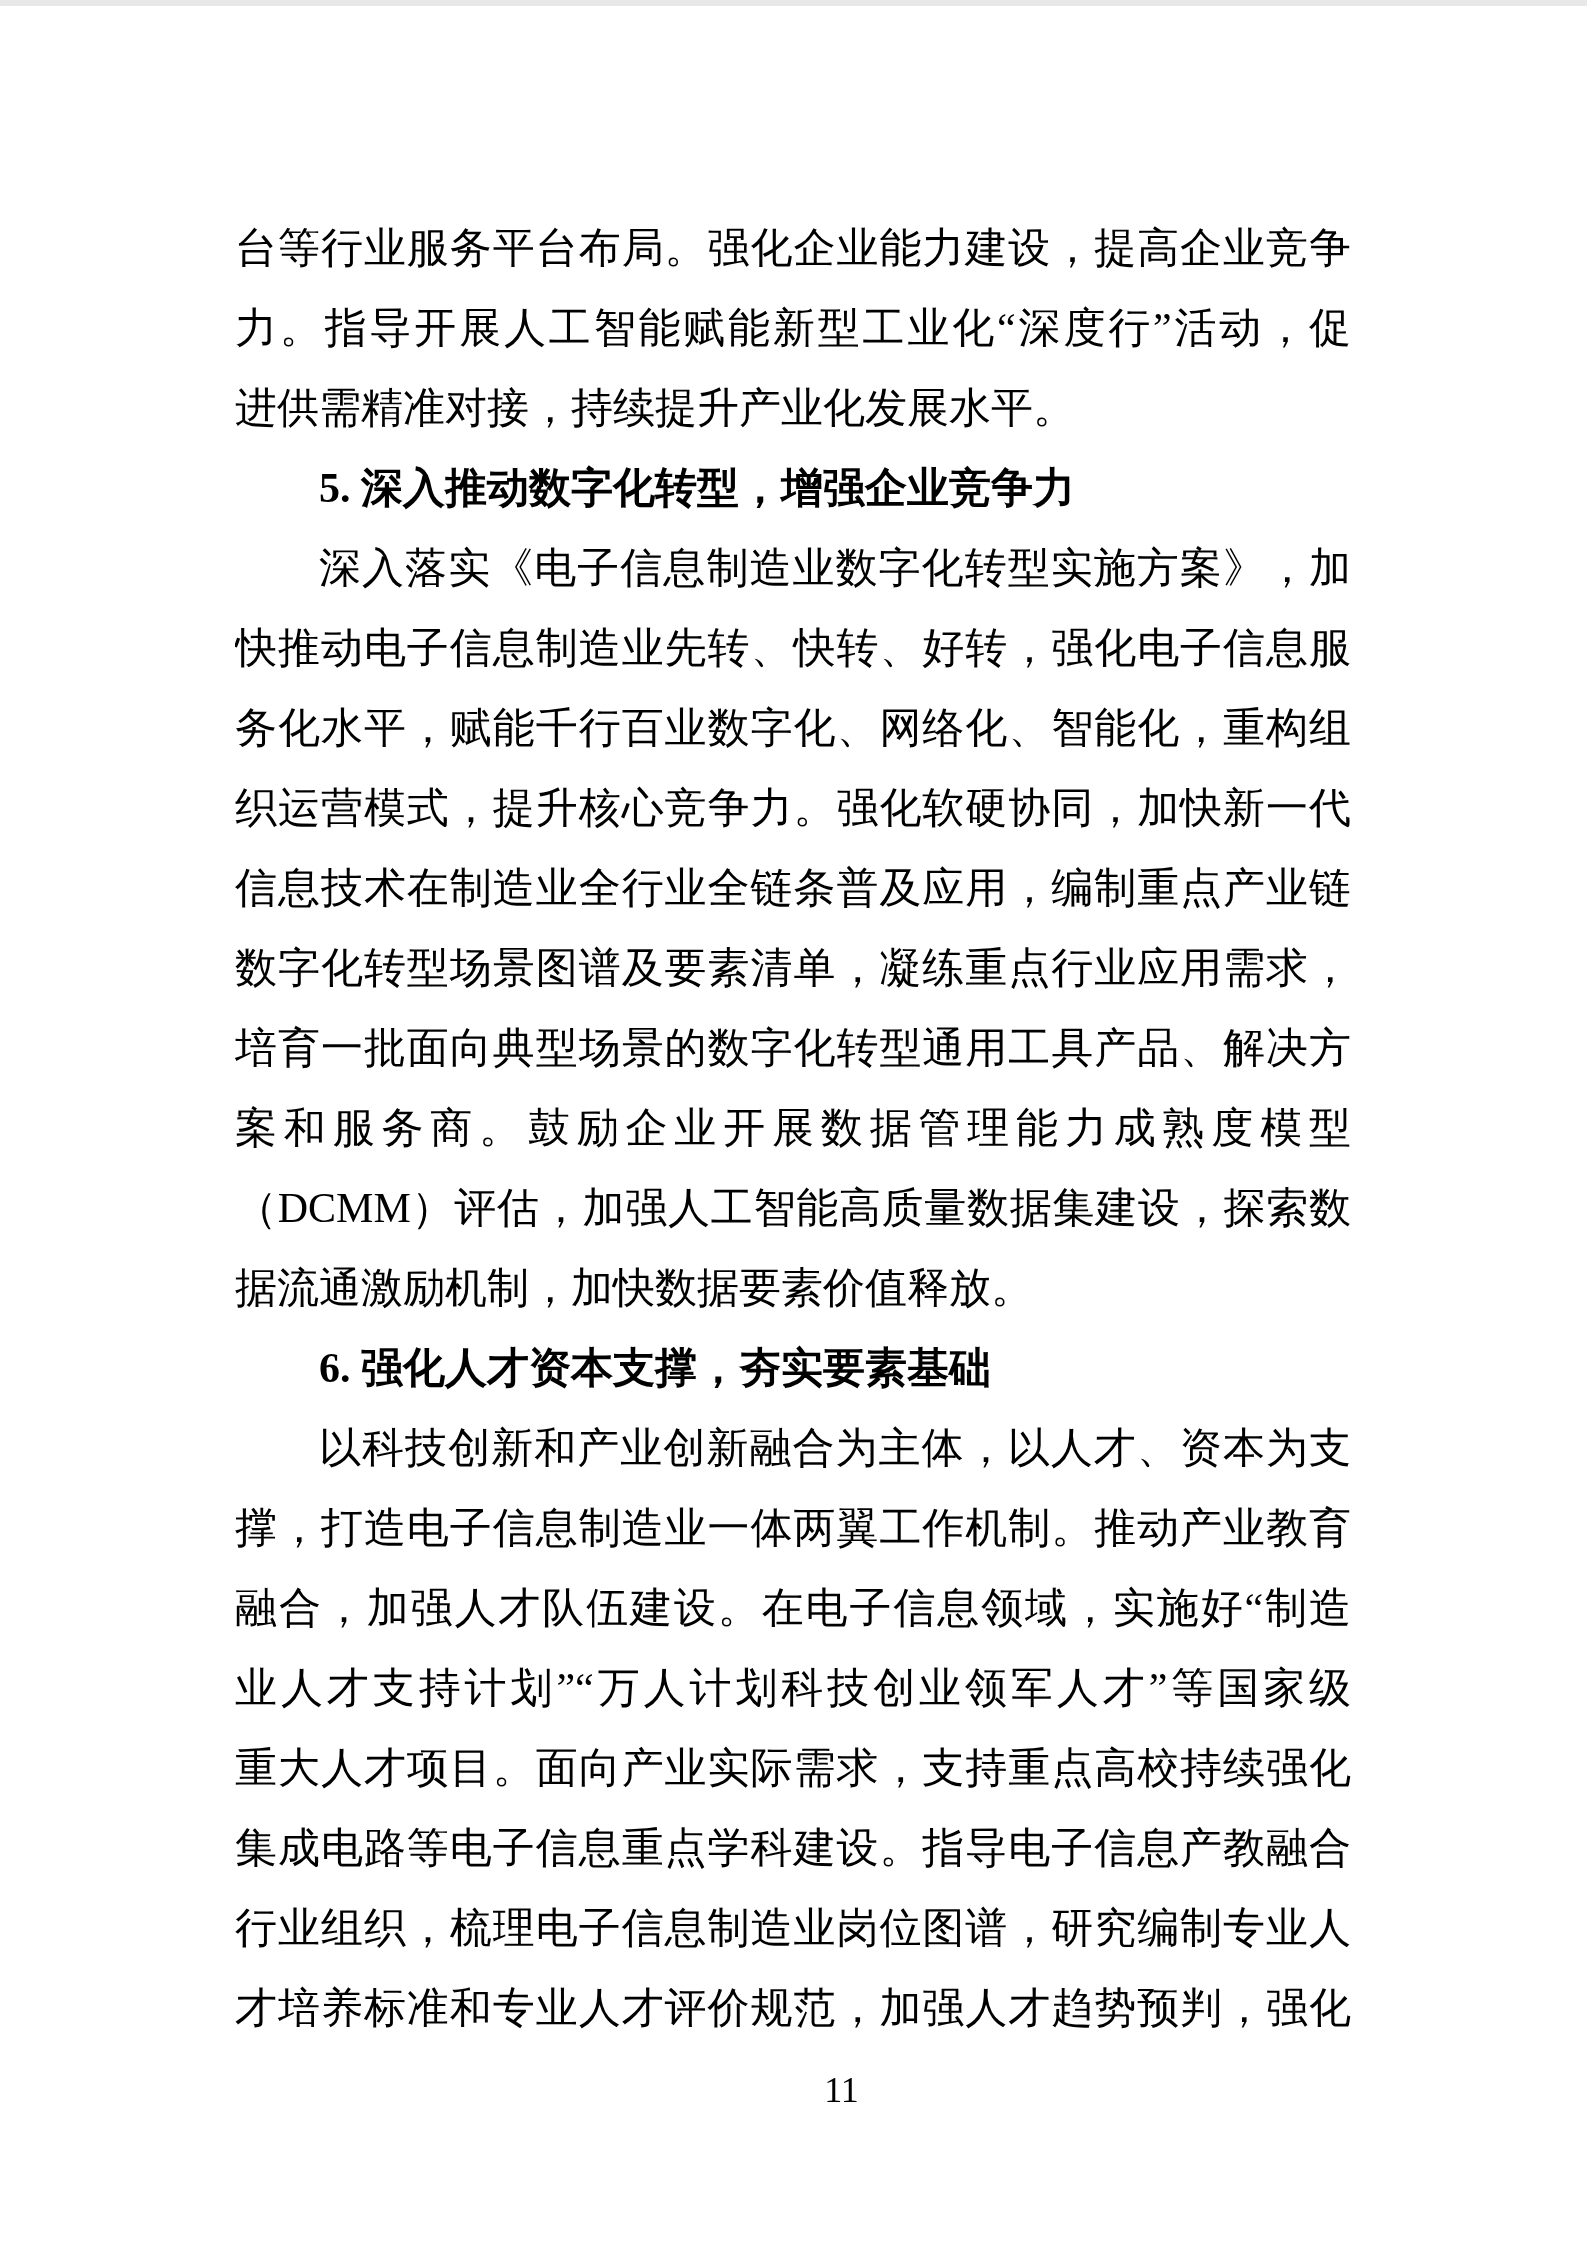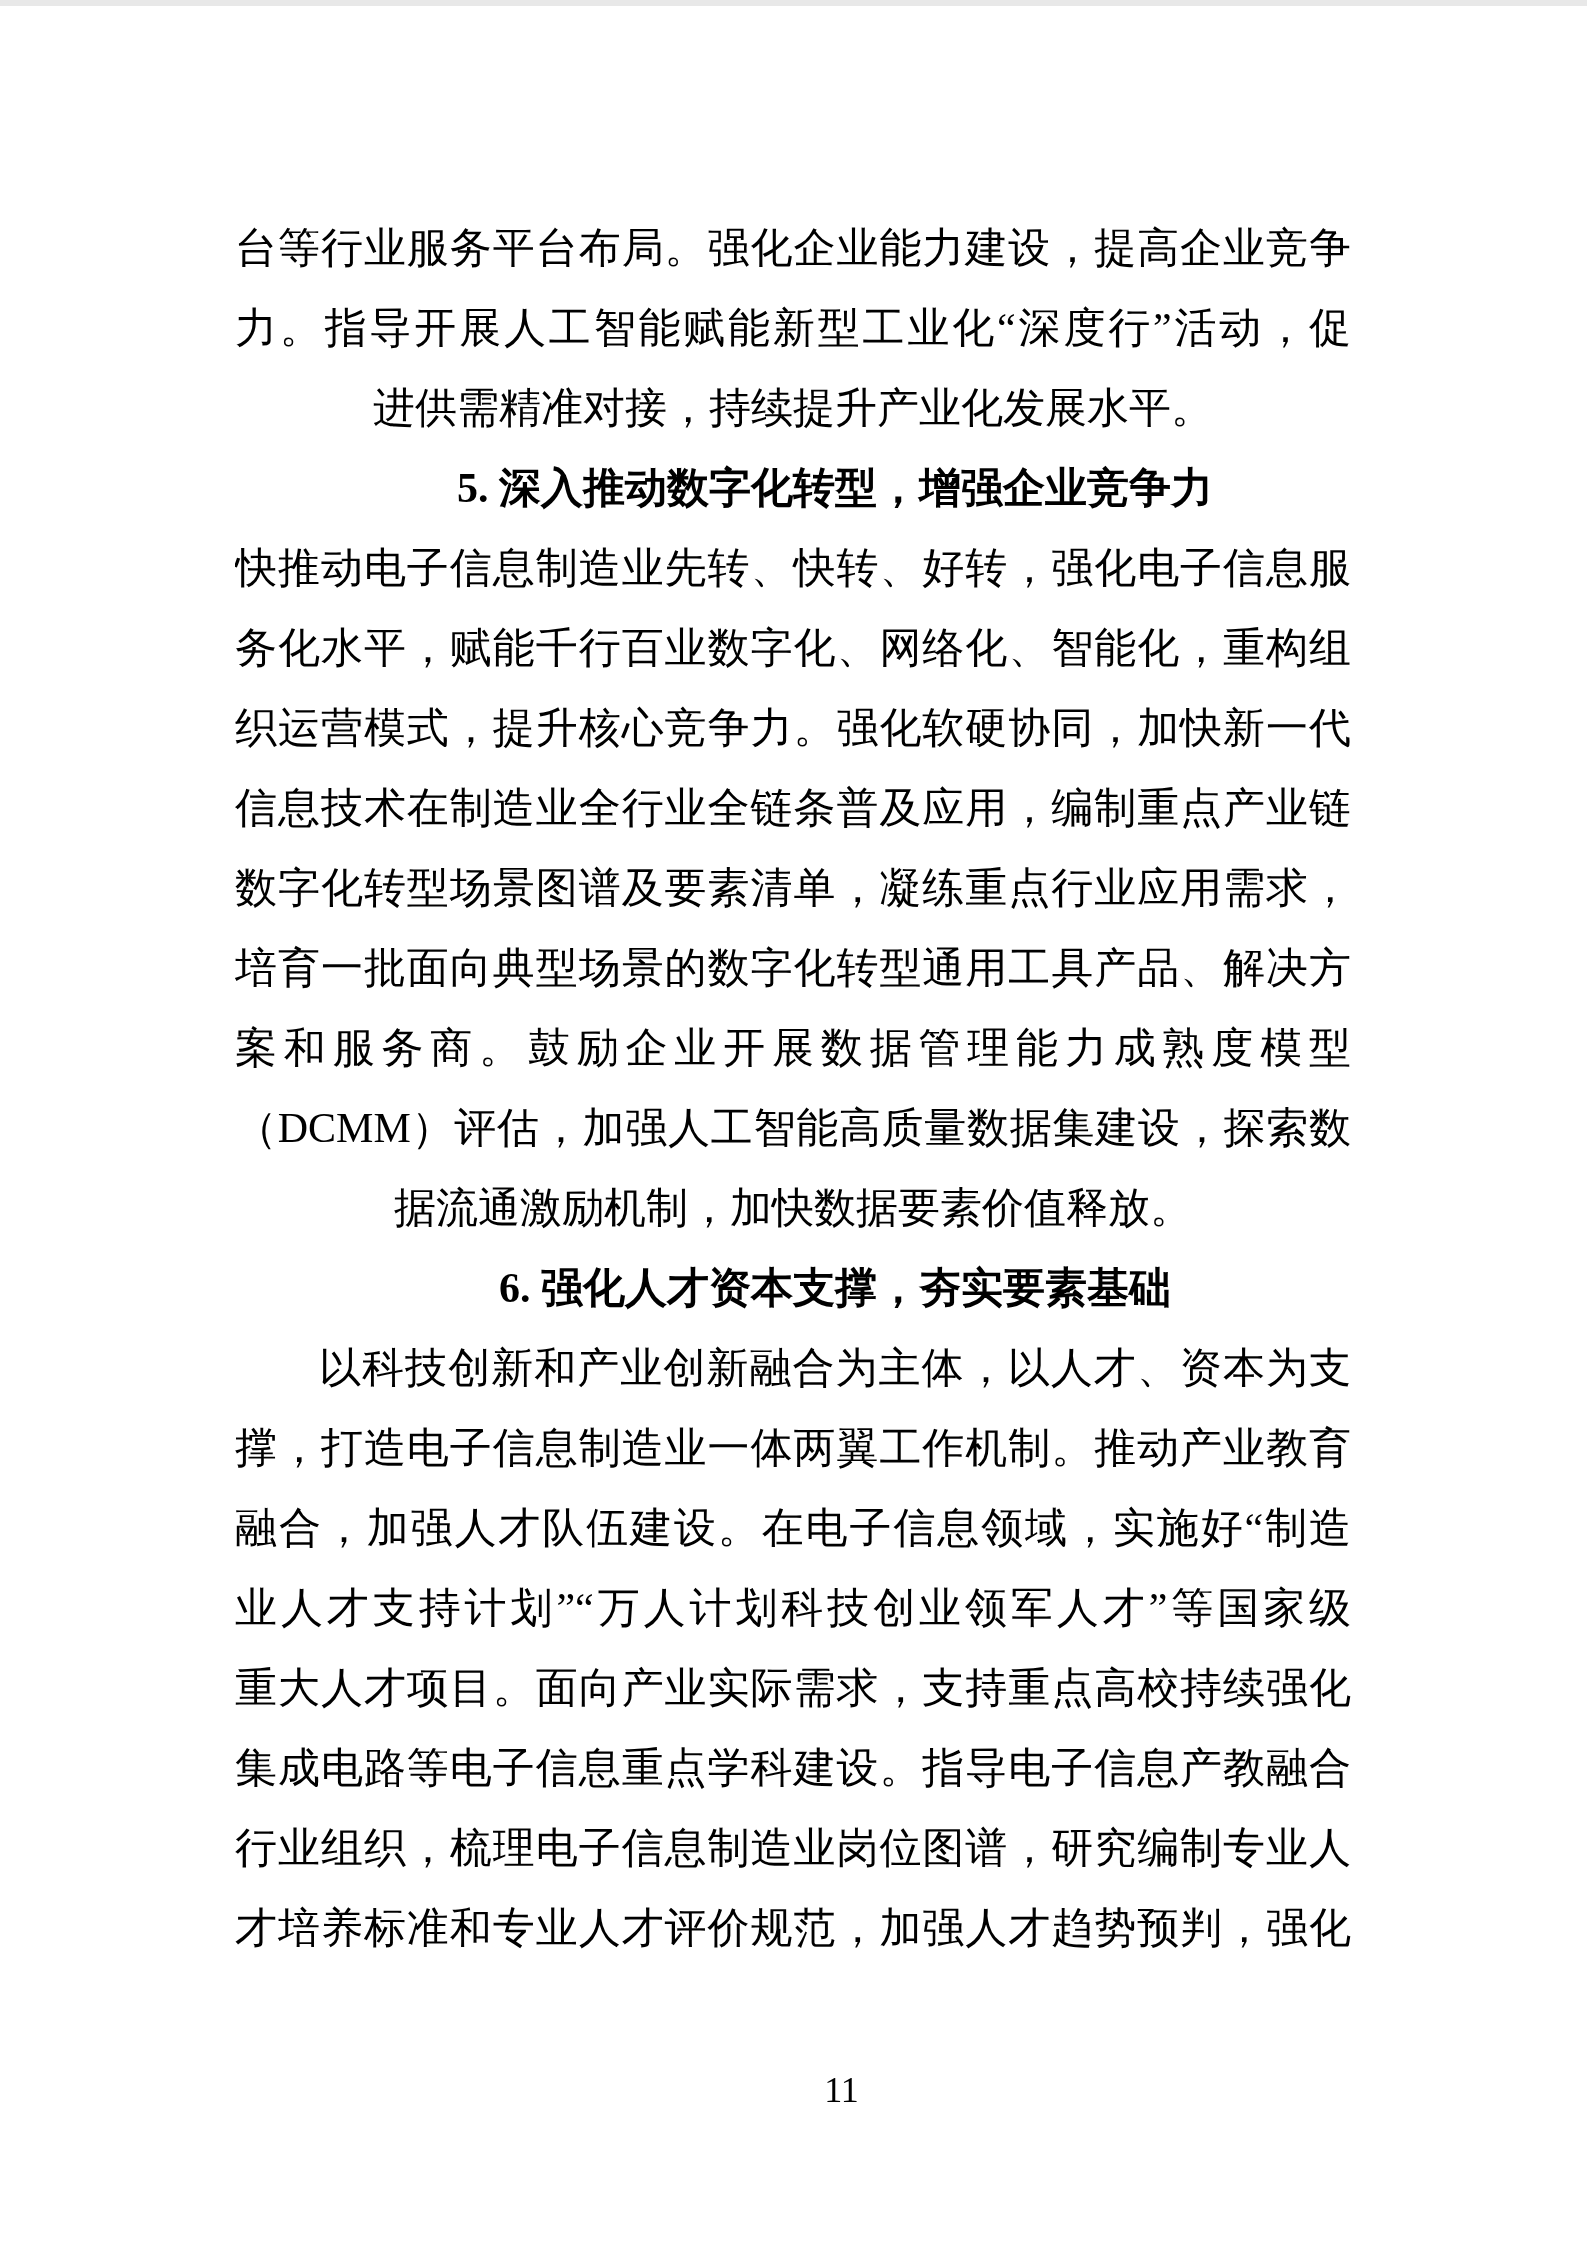--- a/index.html
+++ b/index.html
@@ -21,21 +21,21 @@
     position: absolute;
     left: 235px;
     top: 202px;
     width: 1116px;
   }
   .l {
     font-size: 42px;
     line-height: 80px;
     height: 80px;
     overflow: hidden;
-    text-align: center;
+    text-align: left;
     letter-spacing: 0;
   }
   
   .j {
     text-align: justify;
     text-align-last: justify;
   }
   
   .ind {
     padding-left: 84px;
@@ -57,20 +57,21 @@
 </style>
 </head>
 <body>
 
 <div class="page">
   <div class="text-block">
     <div class="l j">台等行业服务平台布局。强化企业能力建设，提高企业竞争</div>
     <div class="l j">力。指导开展人工智能赋能新型工业化“深度行”活动，促</div>
     <div class="l">进供需精准对接，持续提升产业化发展水平。</div>
     <div class="l ind hd">5. 深入推动数字化转型，增强企业竞争力</div>
+    <div class="l ind j">深入落实《电子信息制造业数字化转型实施方案》，加</div>
     <div class="l j">快推动电子信息制造业先转、快转、好转，强化电子信息服</div>
     <div class="l j">务化水平，赋能千行百业数字化、网络化、智能化，重构组</div>
     <div class="l j">织运营模式，提升核心竞争力。强化软硬协同，加快新一代</div>
     <div class="l j">信息技术在制造业全行业全链条普及应用，编制重点产业链</div>
     <div class="l j">数字化转型场景图谱及要素清单，凝练重点行业应用需求，</div>
     <div class="l j">培育一批面向典型场景的数字化转型通用工具产品、解决方</div>
     <div class="l j">案和服务商。鼓励企业开展数据管理能力成熟度模型</div>
     <div class="l j">（DCMM）评估，加强人工智能高质量数据集建设，探索数</div>
     <div class="l">据流通激励机制，加快数据要素价值释放。</div>
     <div class="l ind hd">6. 强化人才资本支撑，夯实要素基础</div>

